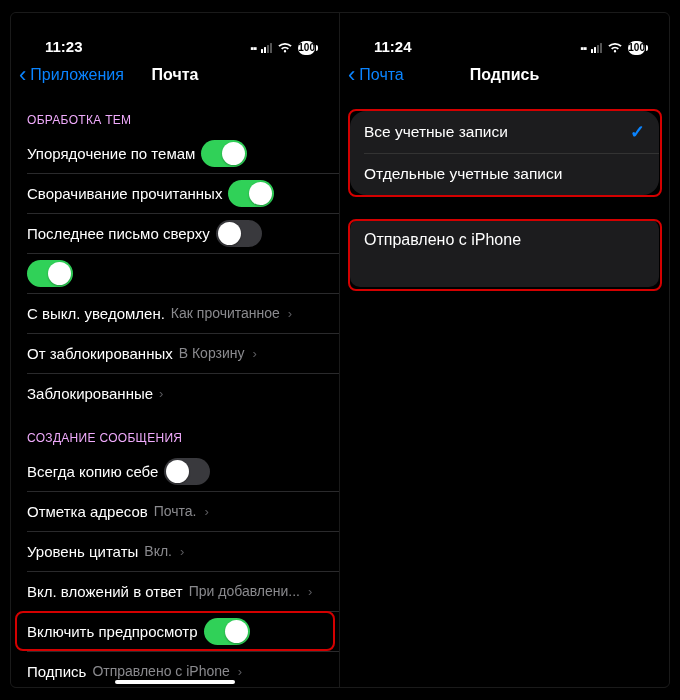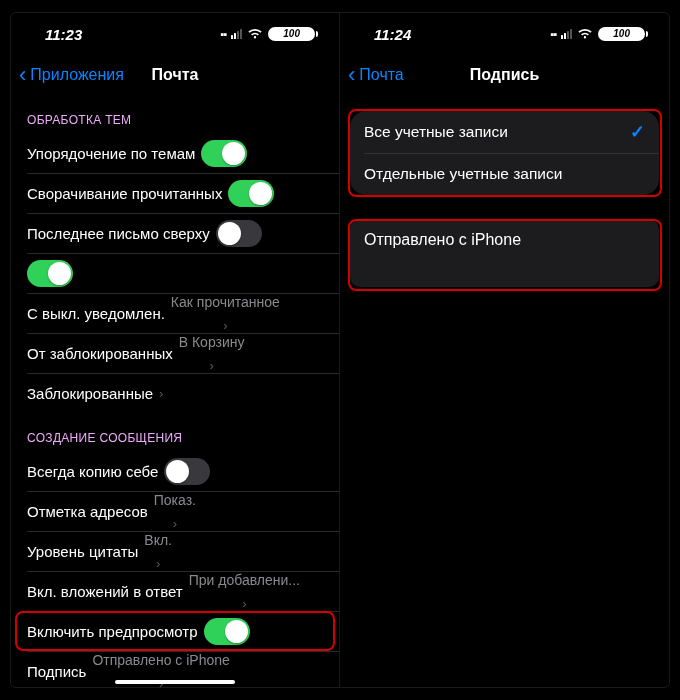--- a/index.html
+++ b/index.html
@@ -27,35 +27,34 @@
     width: 50%;
     height: 100%;
     background: #000;
     position: relative;
     overflow: hidden;
   }
   .phone.left { border-right: 1px solid #1a1a1a; }
   .status-bar {
     display: flex;
     justify-content: space-between;
-    align-items: center;
+    align-items: flex-end;
     height: 42px;
     padding: 0 24px 0 34px;
     font-size: 15px;
     font-weight: 600;
     color: #fff;
-    font-style: italic;
   }
   .status-icons { display: flex; align-items: center; gap: 5px; }
   .signal { display:flex; align-items: flex-end; gap:1px; }
   .signal span { width:2px; background:#fff; display:inline-block; border-radius:0.5px;}
   .signal .b1{height:4px;} .signal .b2{height:6px;} .signal .b3{height:8px; background:#555;} .signal .b4{height:10px;background:#555;}
   .battery {
     background:#fff; color:#000; font-size:10px; font-weight:700;
-    border-radius:7px; padding:1px 15px; line-height:12px; display:flex; align-items:center; position:relative;
+    border-radius:7px; padding:1px 0; line-height:12px; display:flex; align-items:center; position:relative;
   }
   .battery::after { content:""; position:absolute; right:-3px; top:4px; width:2px; height:6px; background:#fff; border-radius:0 2px 2px 0; }
   .nav-bar {
     height: 40px;
     position: relative;
     display: flex;
     align-items: center;
   }
   .back-btn {
     color: #0a84ff;
@@ -105,21 +104,20 @@
   }
   .cell:last-child::after { display:none; }
   .cell .right {
     display:flex; align-items:center; gap:8px;
     color:#8a8a8e;
     font-size: 14px;
     max-width: 55%;
     white-space: nowrap;
     overflow: hidden;
     text-overflow: ellipsis;
-    flex-direction: column;
   }
   .chevron { color:#5a5a5e; font-size:13px; font-weight: 400; flex-shrink: 0;}
   .toggle {
     width: 46px; height: 27px; border-radius: 14px; position: relative;
     flex-shrink:0;
   }
   .toggle.on { background:#30d158; }
   .toggle.off { background:#39393d; }
   .toggle::after {
     content:""; position:absolute; top:2px; width:23px; height:23px;
@@ -238,21 +236,21 @@
 
     <div class="section-header">СОЗДАНИЕ СООБЩЕНИЯ</div>
     <div id="left-rows2">
         <div class="cell">
           <span class="left-cell-label">Всегда копию себе</span>
           <div class="toggle off"></div>
         </div>
         <div class="cell">
           <span class="left-cell-label">Отметка адресов</span>
           <span class="right">
-            <span style="overflow: hidden; text-overflow: ellipsis;">Показ.</span>
+            <span style="overflow: hidden; text-overflow: ellipsis;">Почта.</span>
             <span class="chevron">›</span>
           </span>
         </div>
         <div class="cell">
           <span class="left-cell-label">Уровень цитаты</span>
           <span class="right">
             <span style="overflow: hidden; text-overflow: ellipsis;">Вкл.</span>
             <span class="chevron">›</span>
           </span>
         </div>

